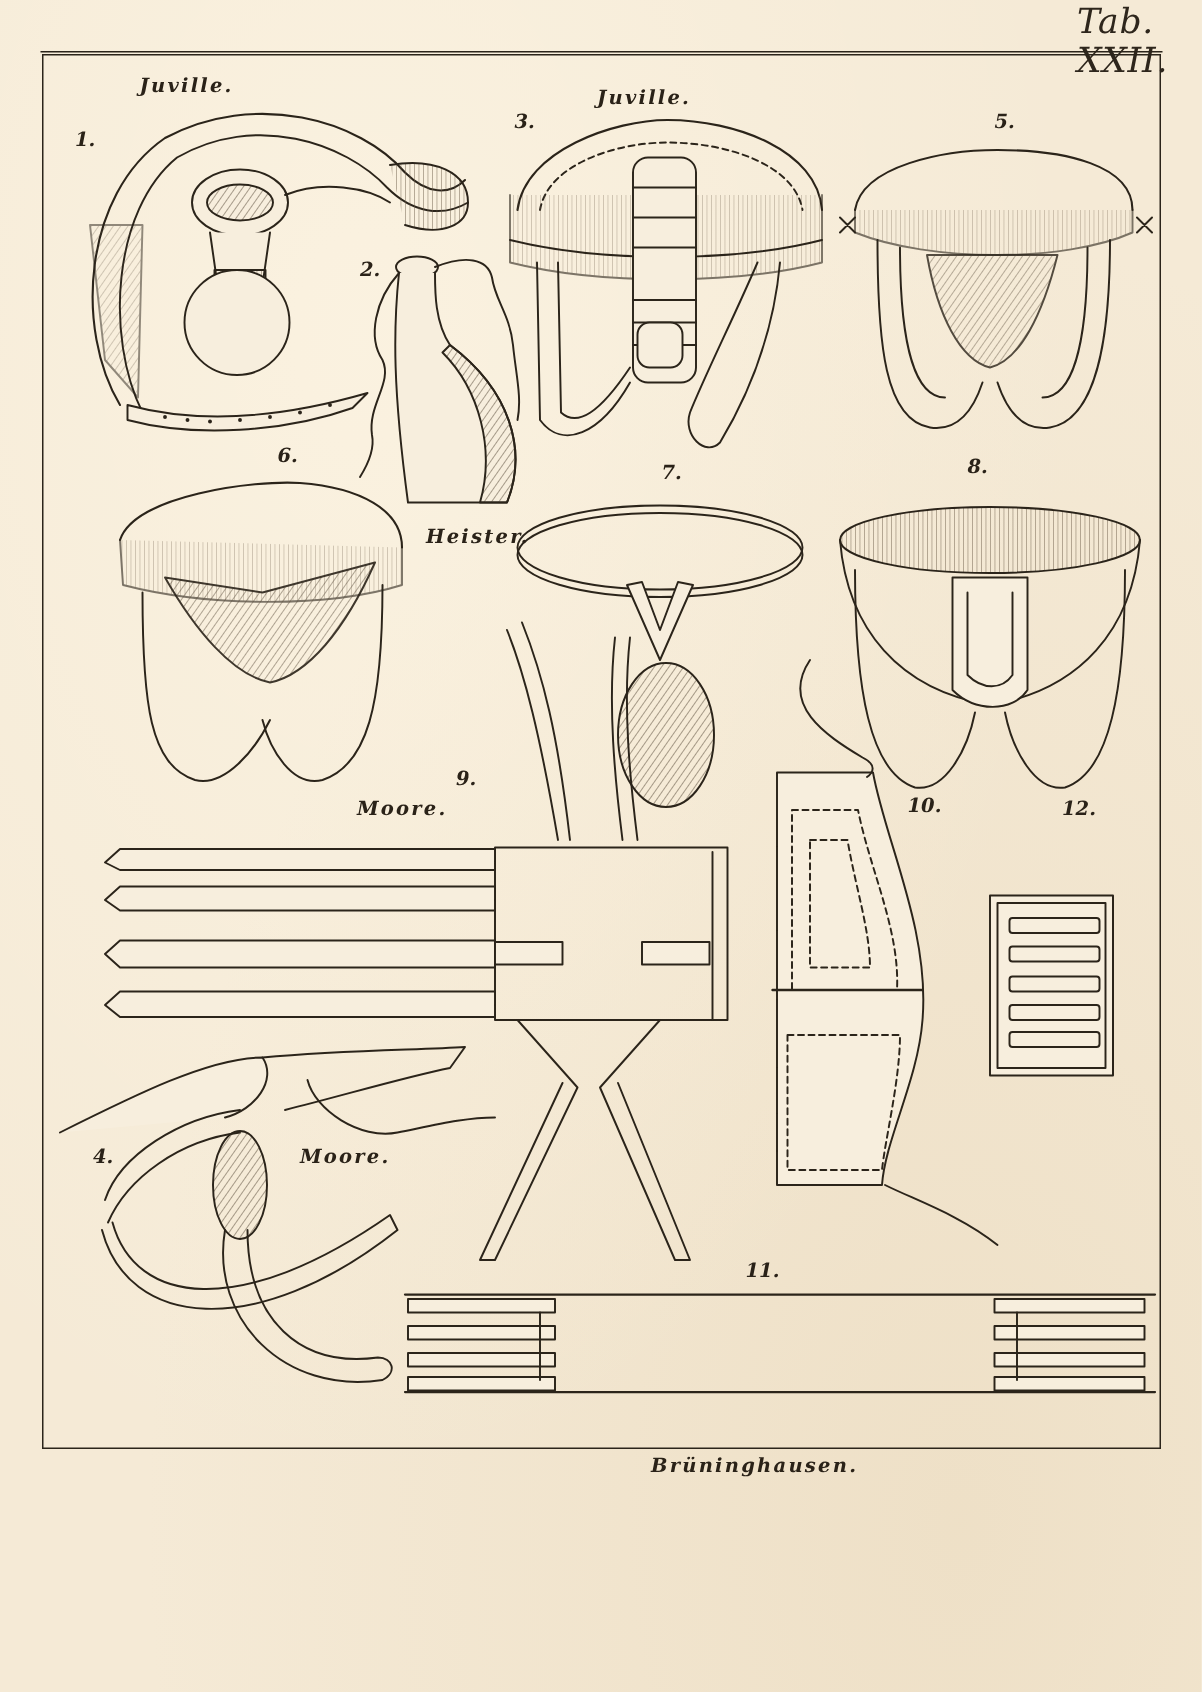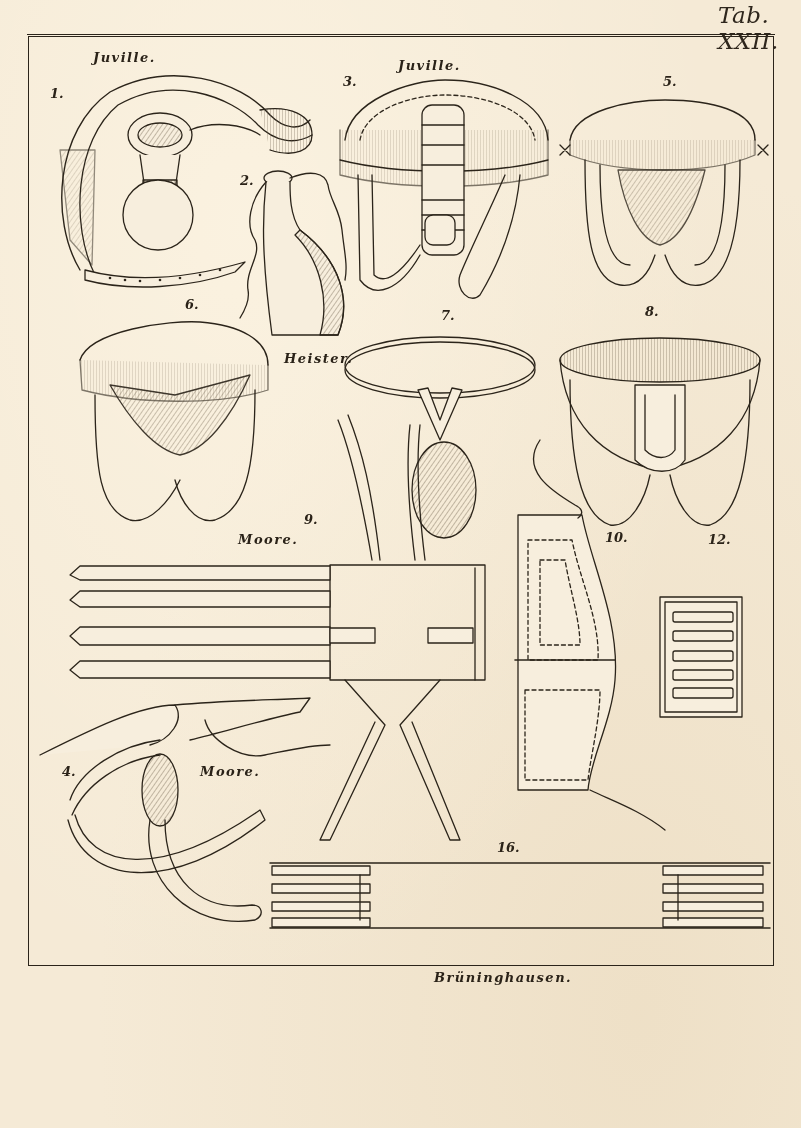--- a/index.html
+++ b/index.html
@@ -208,15 +208,15 @@
 <div class="label name" style="left:398px;top:58px">Juville.</div>
 <div class="label num" style="left:62px;top:764px">4.</div>
 <div class="label name" style="left:200px;top:764px">Moore.</div>
 <div class="label num" style="left:663px;top:74px">5.</div>
 <div class="label num" style="left:185px;top:297px">6.</div>
 <div class="label num" style="left:441px;top:308px">7.</div>
 <div class="label num" style="left:645px;top:304px">8.</div>
 <div class="label num" style="left:304px;top:512px">9.</div>
 <div class="label name" style="left:238px;top:532px">Moore.</div>
 <div class="label num" style="left:605px;top:530px">10.</div>
-<div class="label num" style="left:497px;top:840px">16.</div>
+<div class="label num" style="left:497px;top:840px">11.</div>
 <div class="label name" style="left:434px;top:970px">Brüninghausen.</div>
 <div class="label num" style="left:708px;top:532px">12.</div>
 
 </body></html>

